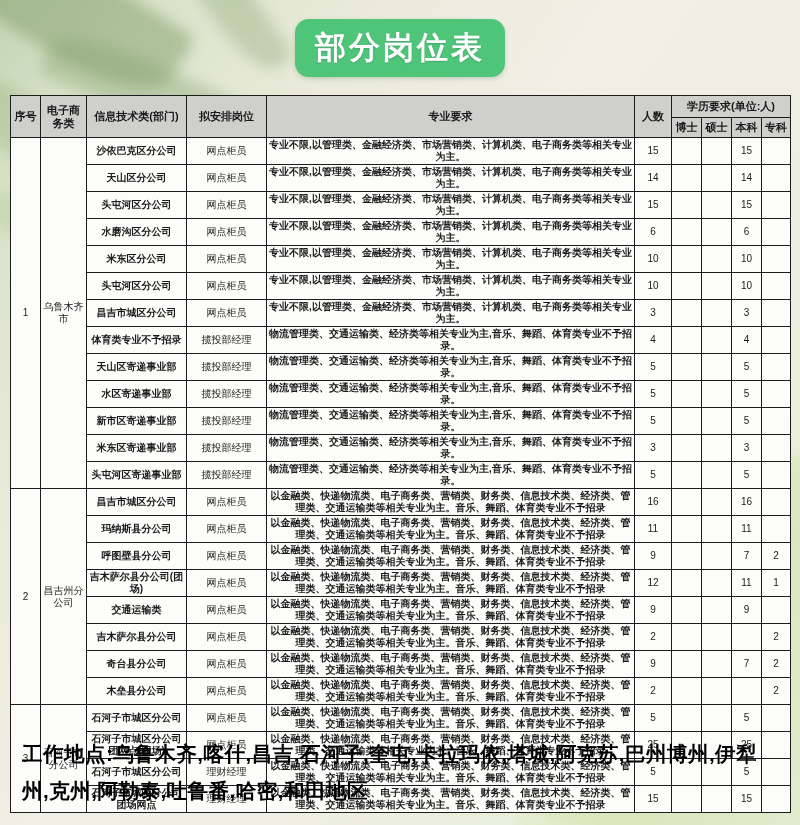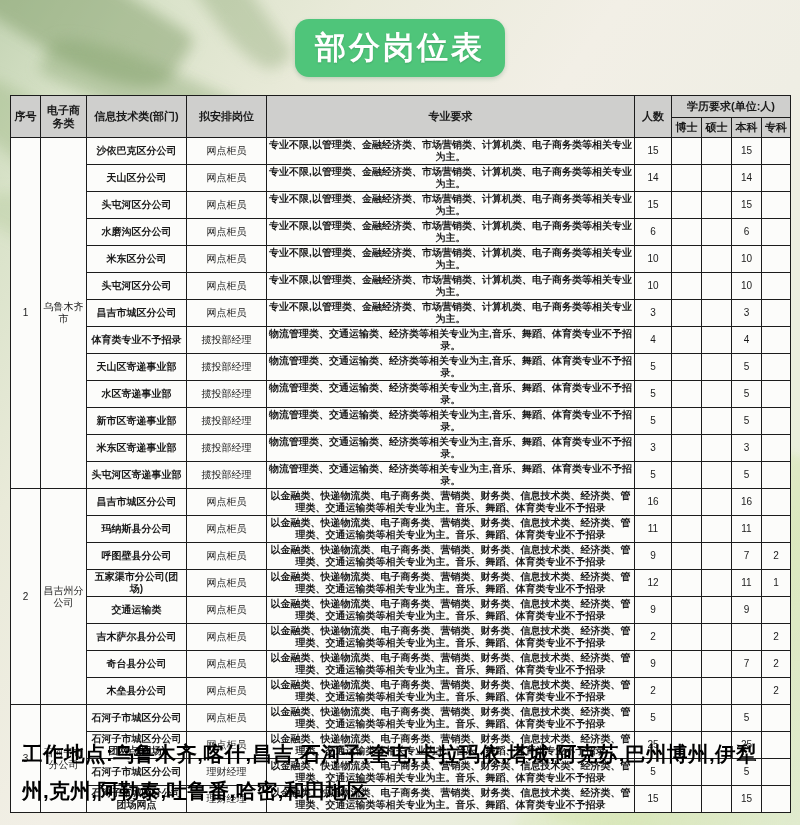--- a/index.html
+++ b/index.html
@@ -266,21 +266,21 @@
         <td class="cell-district">呼图壁县分公司</td>
         <td class="cell-position">网点柜员</td>
         <td class="cell-major">以金融类、快递物流类、电子商务类、营销类、财务类、信息技术类、经济类、管理类、交通运输类等相关专业为主。音乐、舞蹈、体育类专业不予招录</td>
         <td class="cell-count">9</td>
         <td class="cell-phd"></td>
         <td class="cell-master"></td>
         <td class="cell-bachelor">7</td>
         <td class="cell-associate">2</td>
       </tr>
       <tr>
-        <td class="cell-district">五家渠市分公司(团场)</td>
+        <td class="cell-district">吉木萨尔县分公司(团场)</td>
         <td class="cell-position">网点柜员</td>
         <td class="cell-major">以金融类、快递物流类、电子商务类、营销类、财务类、信息技术类、经济类、管理类、交通运输类等相关专业为主。音乐、舞蹈、体育类专业不予招录</td>
         <td class="cell-count">12</td>
         <td class="cell-phd"></td>
         <td class="cell-master"></td>
         <td class="cell-bachelor">11</td>
         <td class="cell-associate">1</td>
       </tr>
       <tr>
         <td class="cell-district">交通运输类</td>

